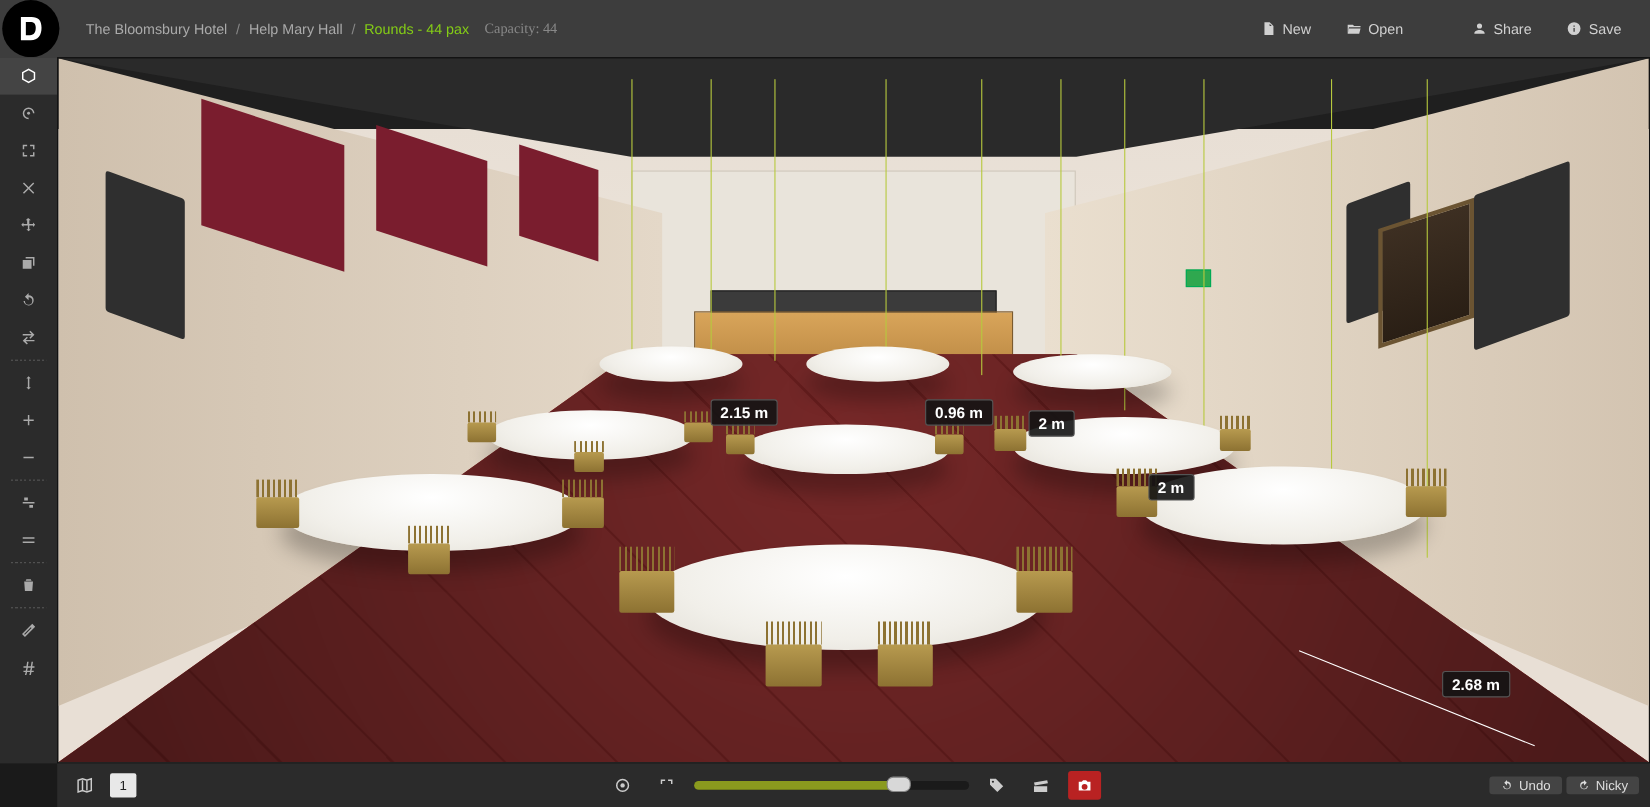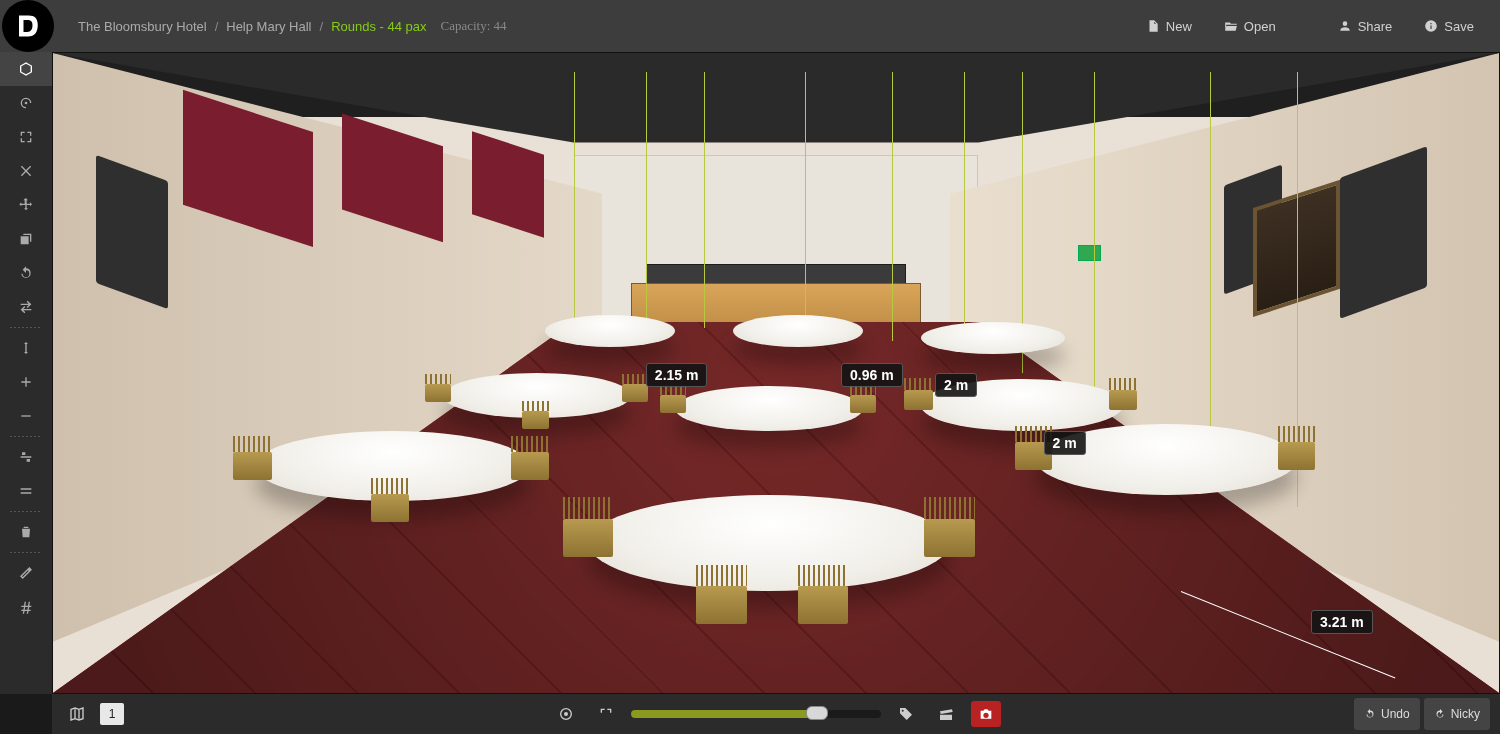--- a/index.html
+++ b/index.html
@@ -79,21 +79,21 @@
   .bb-btn svg { width:16px; height:16px; fill:currentColor; }
   .page-box { width:24px; height:22px; background:#e8e8e8; color:#222; font-size:12px; display:flex; align-items:center; justify-content:center; border-radius:2px; }
   
   .bb-center { position:absolute; left:50%; transform:translateX(-50%); display:flex; align-items:center; gap:10px; }
   .slider-wrap { width:250px; height:8px; background:#1a1a1a; border-radius:4px; position:relative; }
   .slider-fill { position:absolute; left:0; top:0; bottom:0; width:72%; background:#8a9a1e; border-radius:4px; }
   .slider-thumb { position:absolute; top:-4px; width:22px; height:14px; background:#d8d8d8; border:1px solid #888; border-radius:6px; left:70%; }
   .bb-red { background:#b92222; color:#fff; }
   
   .bb-right { margin-left:auto; display:flex; align-items:center; gap:4px; }
-  .btn-pill { height:32px; background:#444; color:#ddd; font-size:12px; padding:0 10px; border-radius:3px; display:flex; align-items:center; gap:5px; cursor:pointer; }
+  .btn-pill { height:16px; background:#444; color:#ddd; font-size:12px; padding:0 10px; border-radius:3px; display:flex; align-items:center; gap:5px; cursor:pointer; }
   .btn-pill svg { width:12px; height:12px; fill:#ddd; }
 </style>
 </head>
 <body>
 
 <div class="topbar">
   <div class="logo">
     <svg viewBox="0 0 40 40" width="30" height="30">
         <path d="M8 6h13c8 0 12 4 12 13s-4 15-13 15H8V6zm6 6v16h5c5 0 7-4 7-9s-2-7-7-7h-5z"></path>
       </svg>
@@ -309,21 +309,21 @@
         <div class="cloth"></div>
     <div class="chair" style="left:-8%; top:25%"></div>
         <div class="chair" style="left:93%; top:25%"></div>
   </div>
 
   <div class="dist" style="left:41%; top:48.5%">2.15 m</div>
   <div class="dist" style="left:54.5%; top:48.5%">0.96 m</div>
   <div class="dist" style="left:61%; top:50%">2 m</div>
   <div class="dist" style="left:68.5%; top:59%">2 m</div>
   <div class="distline" style="left:78%; top:84%; width:16%; transform:rotate(22deg); transform-origin:left center;"></div>
-  <div class="dist" style="left:87%; top:87%">3.21 m</div>
+  <div class="dist" style="left:87%; top:87%">2.68 m</div>
  </div>
 </div>
 
 <div class="bottombar">
   <div class="bb-left">
     <div class="bb-btn">
         <svg viewBox="0 0 24 24">
           <path d="M3 5l6-2 6 2 6-2v16l-6 2-6-2-6 2V5zm6 0v14m6-14v14" fill="none" stroke="currentColor" stroke-width="2"></path>
         </svg>
       </div>

